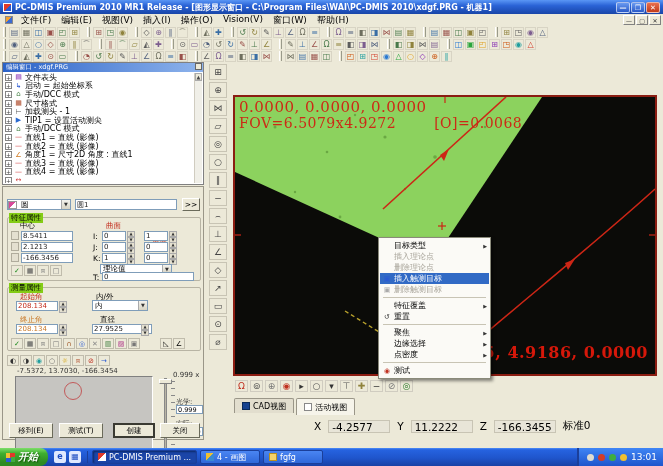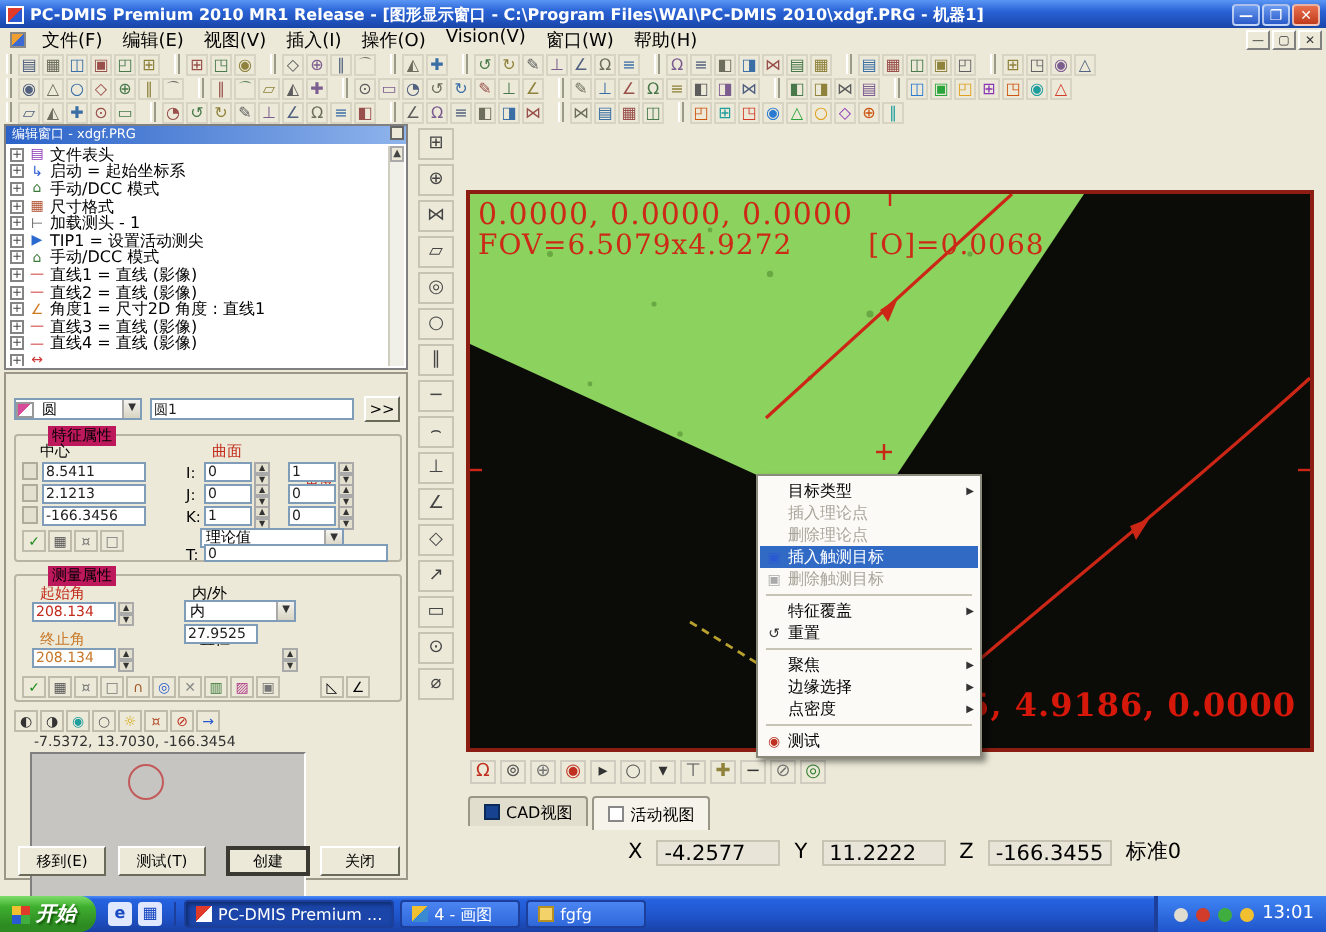--- a/index.html
+++ b/index.html
@@ -40,21 +40,21 @@
 .tree-scroll{position:absolute;right:1px;top:10px;bottom:1px;width:8px;background:#f0efe8;border-left:1px solid #d0ccc0}
 .sb-up{height:8px;border:1px solid #aaa;background:#ece9d8;font-size:5px;line-height:7px;text-align:center;color:#444}
 .sb-up::before{content:"▲"}
 
 #feature-dialog{position:absolute;left:2px;top:186px;width:202px;height:254px;background:#ece9d8;border:1px solid #9a9688}
 .lbl{position:absolute;font-size:7.5px;white-space:nowrap}
 .red{color:#c22a1a}.orange{color:#c87828}
 .tin{position:absolute;height:10px;border:1px solid #7f9db9;background:#fff;font-size:7px;padding:0 1px;font-family:inherit;color:#222}
 .tin.redv{color:#c22a1a}.tin.orgv{color:#c87828}
 .group{position:absolute;border:1px solid #b8b4a4;border-radius:2px}
-.legend{position:absolute;top:-5px;left:16px;background:#be185d;padding:0 2px;font-size:7.5px}
+.legend{position:absolute;top:-5px;left:1px;background:#84cc16;padding:0 2px;font-size:7.5px}
 .spin{position:absolute;width:8px;height:10px;display:flex;flex-direction:column}
 .spin i{flex:1;border:1px solid #aaa;background:#e4e0d0;font-size:4px;line-height:4px;text-align:center;font-style:normal;color:#333}
 .spin .up::before{content:"▲"}.spin .dn::before{content:"▼"}
 .dd{position:absolute;height:11px;border:1px solid #7f9db9;background:#fff;font-size:7.5px;display:flex;align-items:center}
 .dd .txt{flex:1;padding-left:2px;overflow:hidden;white-space:nowrap}
 .dd .btn{width:9px;height:100%;background:linear-gradient(#f4f3ee,#d8d4c4);border-left:1px solid #aaa;font-size:5px;line-height:9px;text-align:center;color:#333}
 .dd .btn::before{content:"▼"}
 .fchip{width:9px;height:8px;background:linear-gradient(135deg,#d84a9a 50%,#fff 50%);border:1px solid #999;margin-right:2px}
 .chip{display:inline-block;width:12px;height:11px;border:1px solid #c0bcac;background:#ece9d8;font-size:7px;line-height:10px;text-align:center;overflow:hidden}
 .chiprow{position:absolute;display:flex;gap:1px}
@@ -503,21 +503,21 @@
         <span class="txt">内</span>
         <span class="btn"></span>
       </span>
       <span class="lbl orange" style="left:12px;top:27px">终止角</span>
       <span class="lbl" style="left:92px;top:27px">直径</span>
       <input class="tin orgv" style="left: 8px; top: 36px; width: 42px;" value="208.134">
       <span class="spin" style="left:51px;top:36px">
           <i class="up"></i>
           <i class="dn"></i>
         </span>
-      <input class="tin" style="left: 84px; top: 24px; width: 37px;" value="27.9525">
+      <input class="tin" style="left: 84px; top: 36px; width: 60px;" value="27.9525">
       <span class="spin" style="left:133px;top:36px">
           <i class="up"></i>
           <i class="dn"></i>
         </span>
       <span class="chiprow" style="left:3px;top:50px" id="mp-chips">
           <span class="chip" style="color: rgb(28, 138, 28);">✓</span>
           <span class="chip" style="color: rgb(85, 85, 85);">▦</span>
           <span class="chip" style="color: rgb(119, 119, 119);">¤</span>
           <span class="chip" style="color: rgb(119, 119, 119);">□</span>
           <span class="chip" style="color: rgb(160, 90, 42);">∩</span>
@@ -540,20 +540,31 @@
         <span class="chip" style="color: rgb(85, 85, 85);">○</span>
         <span class="chip" style="color: rgb(214, 165, 16);">☼</span>
         <span class="chip" style="color: rgb(176, 80, 48);">¤</span>
         <span class="chip" style="color: rgb(192, 48, 32);">⊘</span>
         <span class="chip" style="color: rgb(42, 90, 210);">→</span>
       </span>
 
     <span class="coords" style="left:14px;top:180px">-7.5372, 13.7030, -166.3454</span>
     <div id="preview-box">
       <div id="preview-circle"></div>
+    </div>
+    <div id="slider-zone">
+      <span class="coords" style="left:16px;top:2px">0.999 x</span>
+      <div class="sl-track"></div>
+      <div class="sl-thumb"></div>
+      <div class="sl-ticks"></div>
+      <span class="coords" style="left:19px;top:28px;text-decoration:underline">光学:</span>
+      <span class="sl-val" style="left:19px;top:36px">0.999</span>
+      <span class="coords" style="left:19px;top:50px;text-decoration:underline">实际:</span>
+      <span class="sl-val" style="left:19px;top:58px">32.770</span>
+      <span class="coords" style="left:16px;top:88px">0.100 x</span>
     </div>
     <span class="coords" style="left:34px;top:268px">-1.0377, 8.7844, -166.3454</span>
 
     <span class="dbtn" style="left:6px;top:236px;width:44px">移到(E)</span>
     <span class="dbtn" style="left:56px;top:236px;width:44px">测试(T)</span>
     <span class="dbtn def" style="left:110px;top:236px;width:42px">创建</span>
     <span class="dbtn" style="left:157px;top:236px;width:40px">关闭</span>
   </div>
 
   <div id="graphics-bg"></div>

